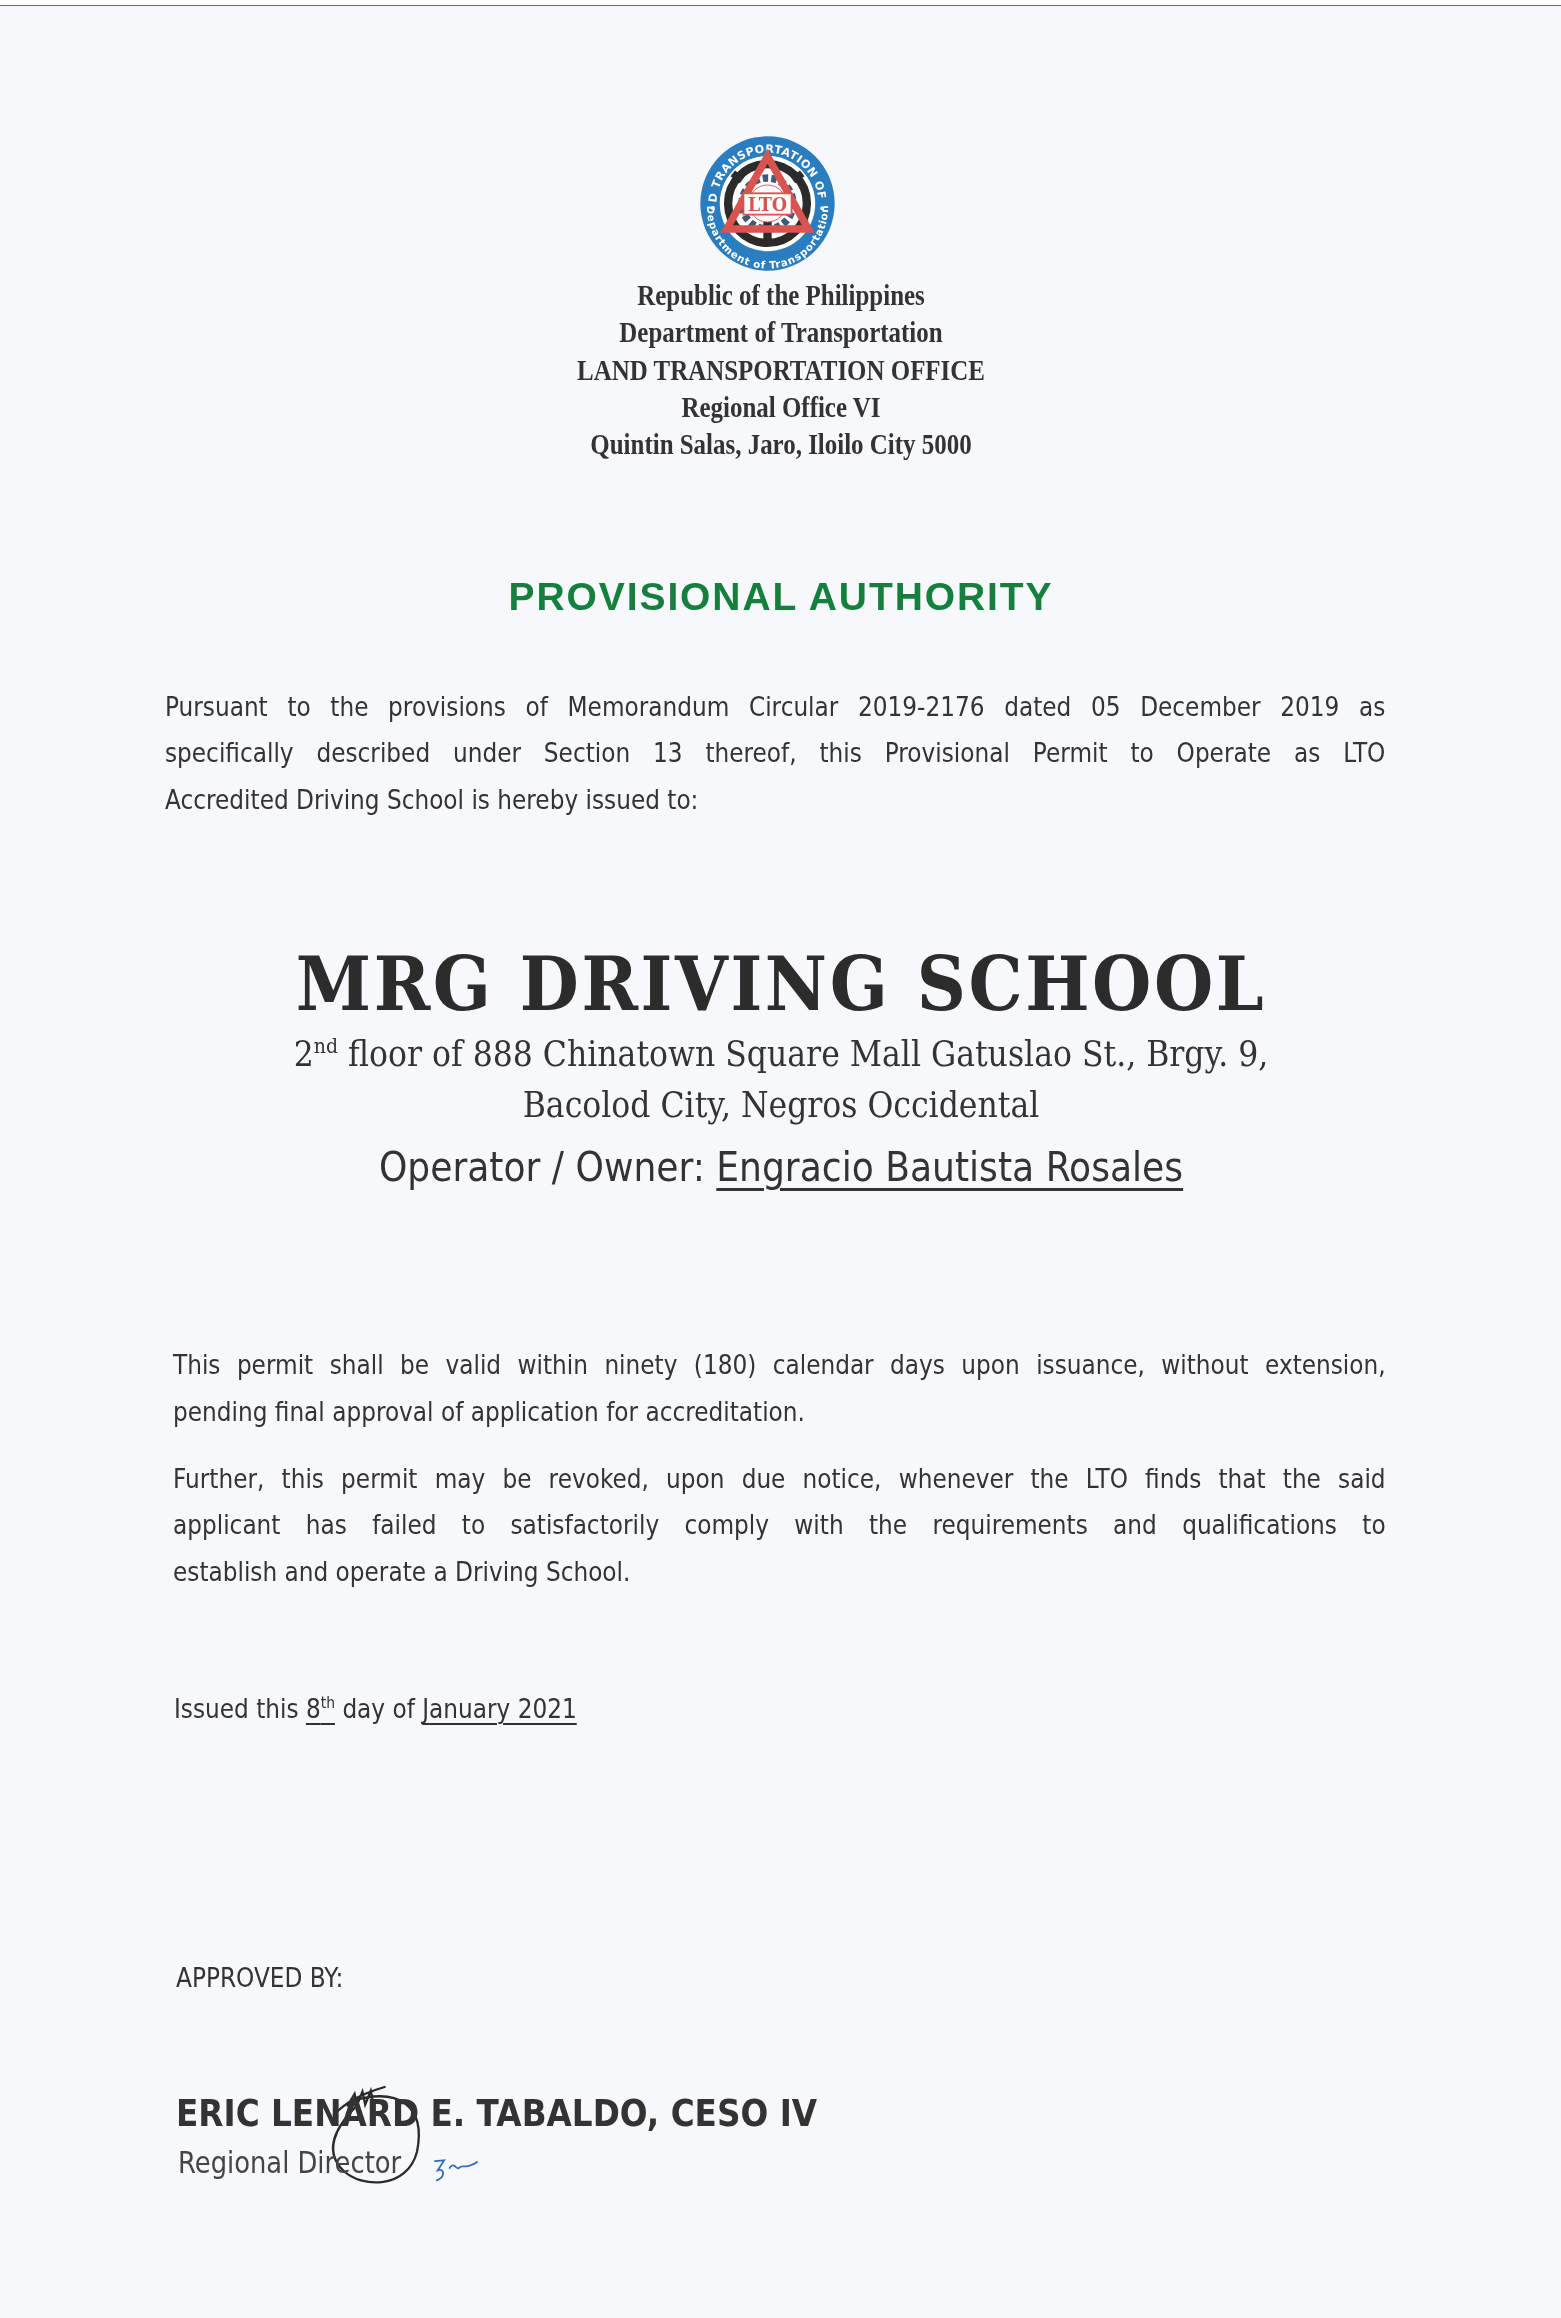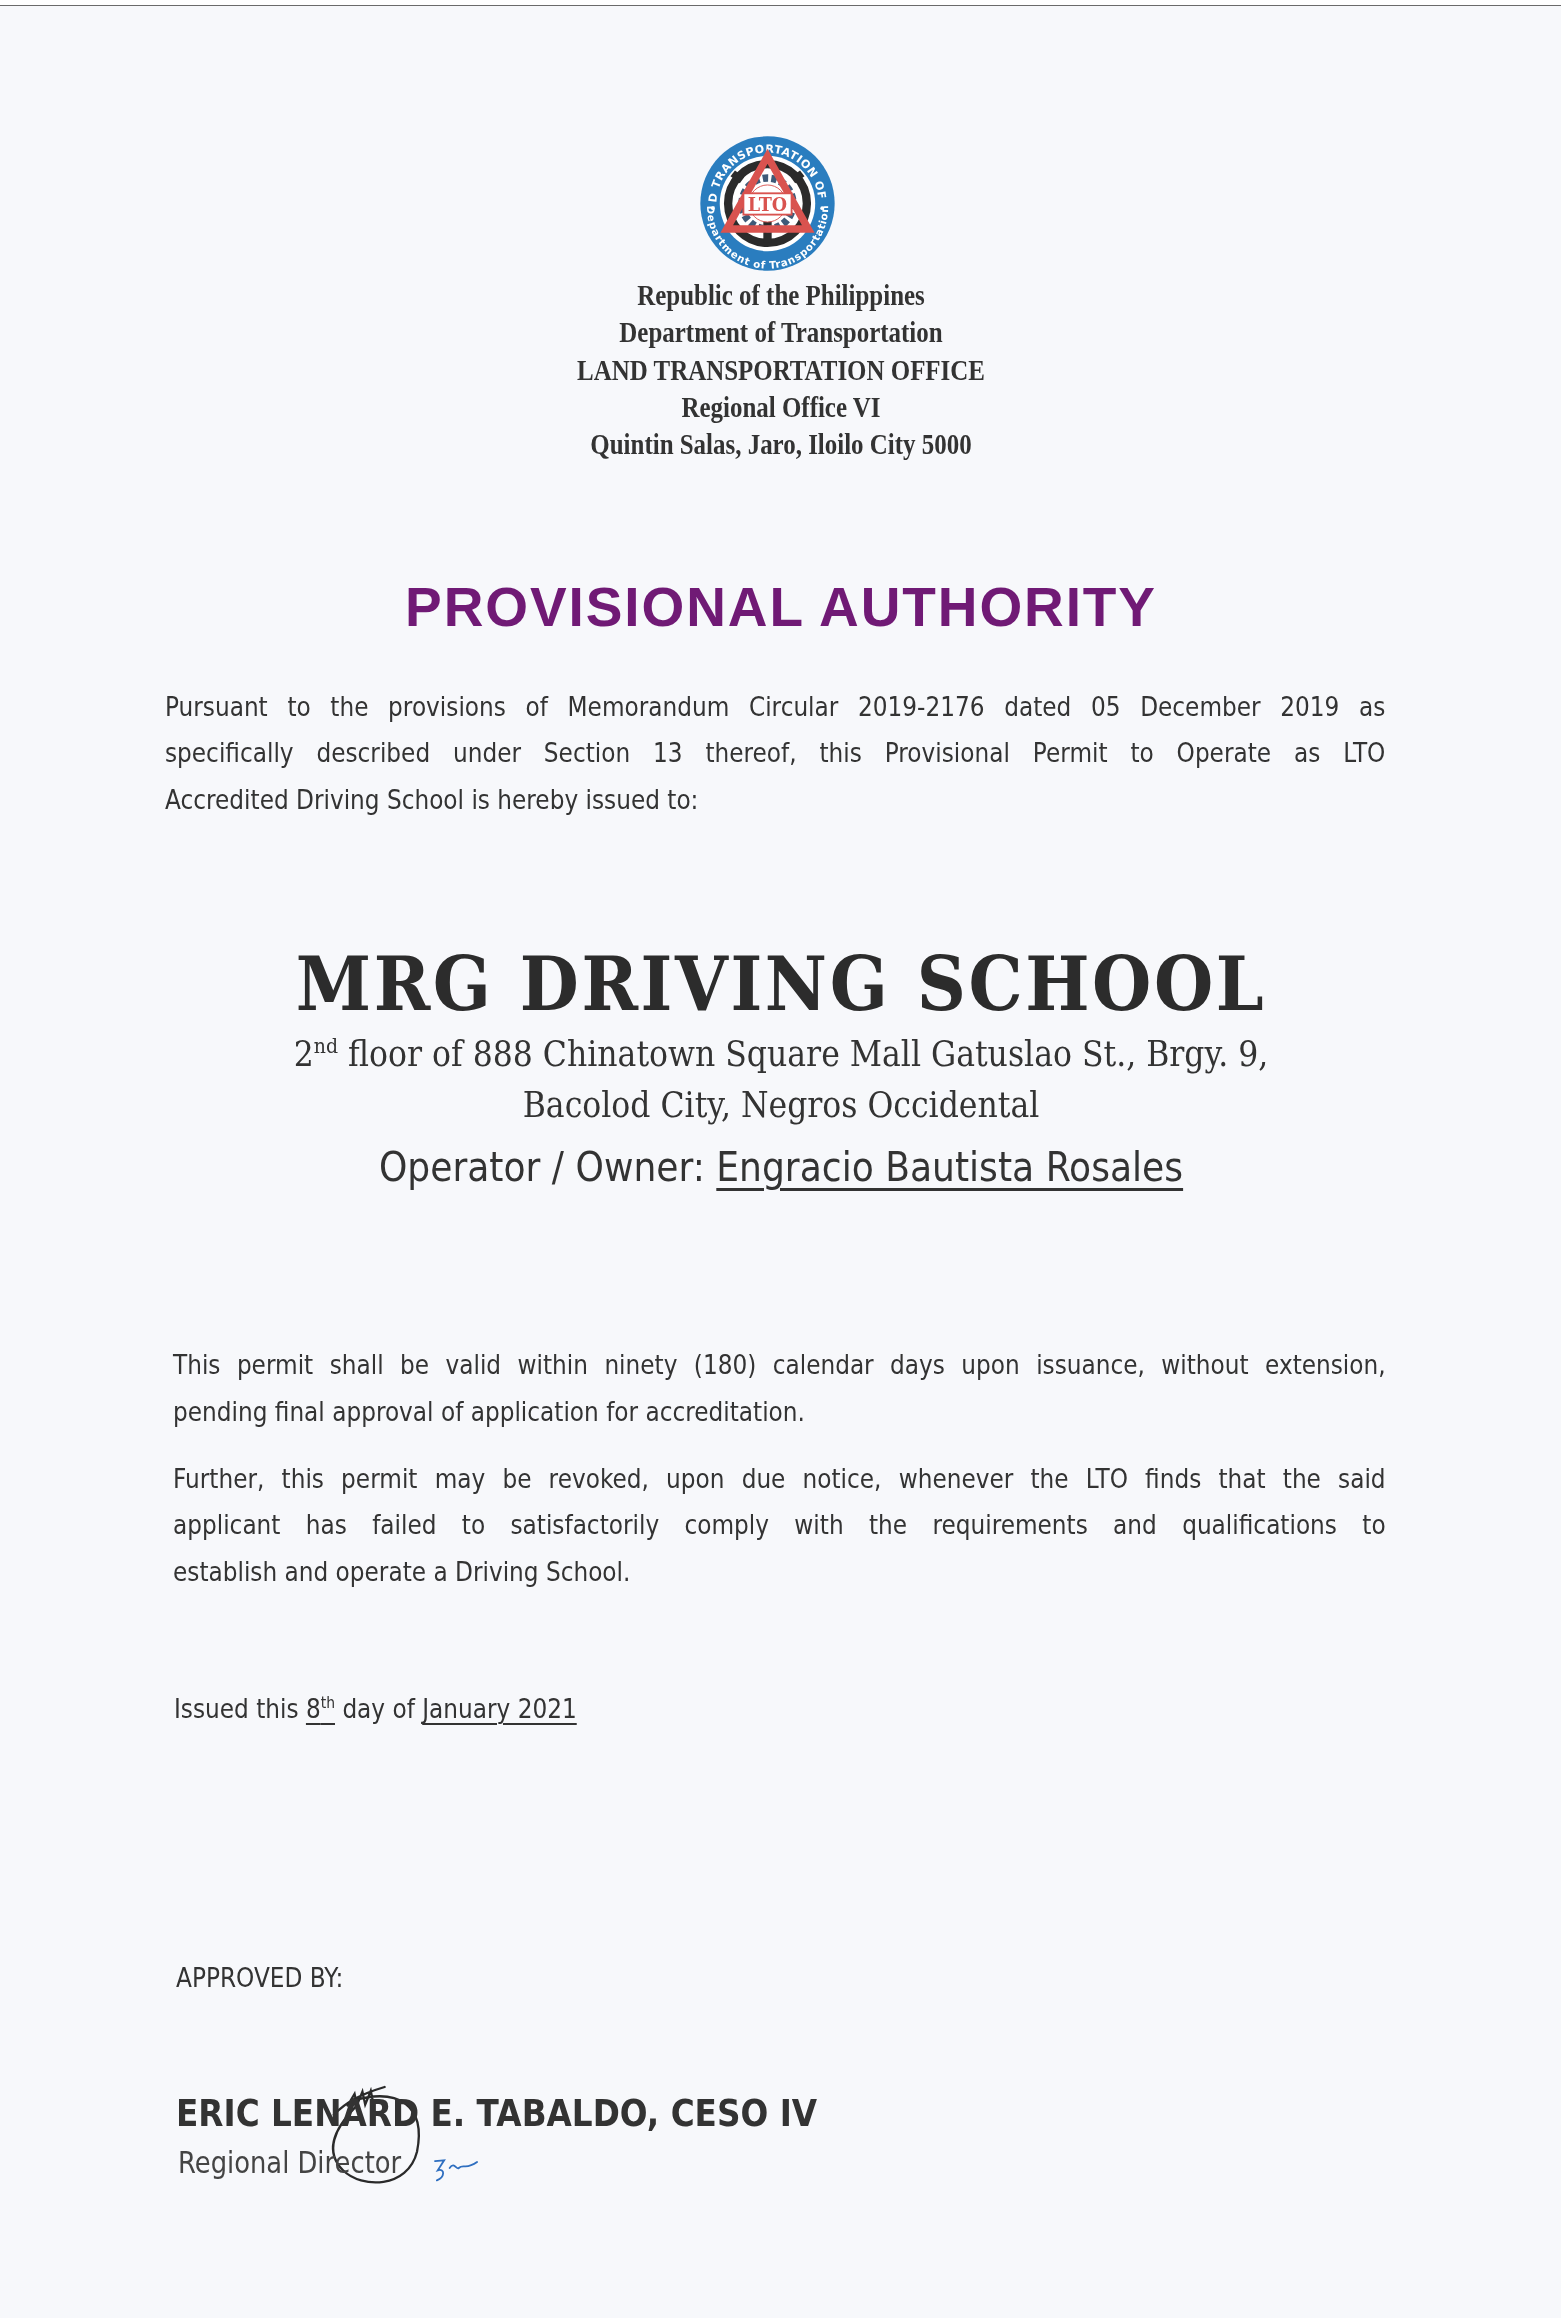--- a/index.html
+++ b/index.html
@@ -27,21 +27,21 @@
       transform: scaleX(0.86); transform-origin: center;
     }
     .lh1 { top: 277px; }
     .lh2 { top: 314px; }
     .lh3 { top: 352px; }
     .lh4 { top: 389px; }
     .lh5 { top: 426px; }
 
     .title {
       top: 575px; font-family: "Liberation Sans", sans-serif; font-weight: bold;
-      font-size: 55px; letter-spacing: 1.9px; color: #701a75;
+      font-size: 39px; letter-spacing: 1.9px; color: #15803d;
     }
 
     .body {
       font-family: "DejaVu Sans", sans-serif; font-size: 27px; color: #333;
       transform: scaleX(0.86); transform-origin: left center;
       white-space: nowrap;
     }
     .justify-line { width: 1419px; text-align: justify; text-align-last: justify; }
 
     .school {

